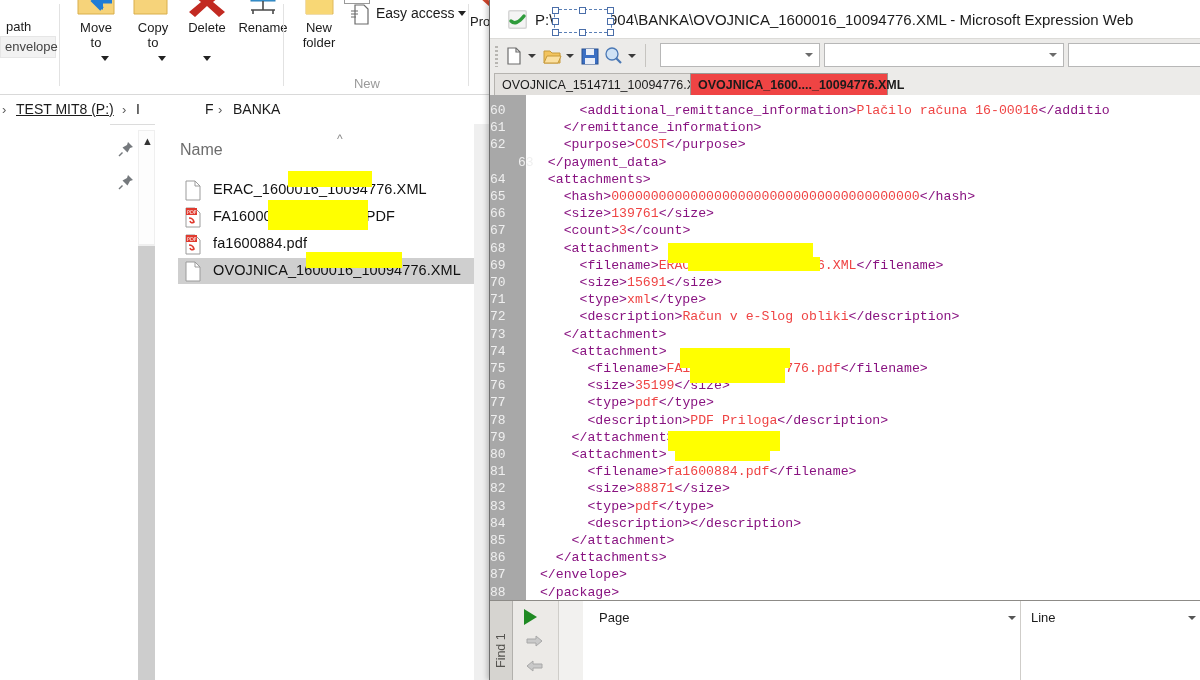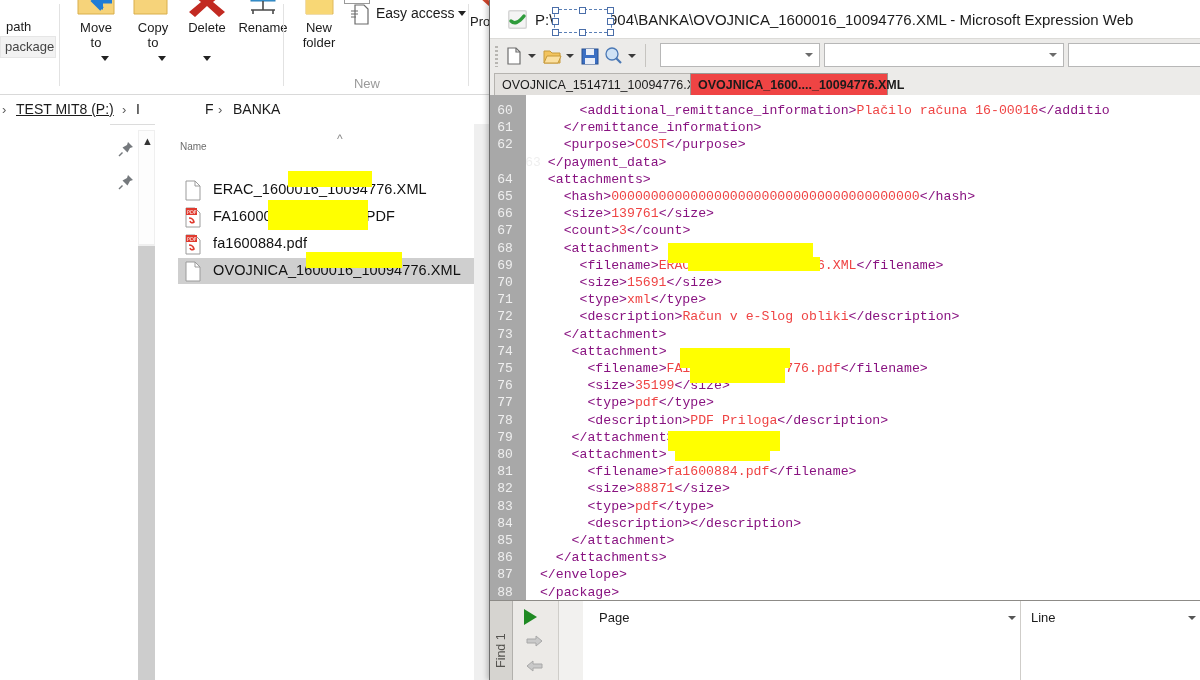--- a/index.html
+++ b/index.html
@@ -34,21 +34,21 @@
 
   
   .navpane{position:absolute;left:0;top:124px;width:110px;height:556px;background:#ffffff;}
   .pin{position:absolute;width:16px;height:16px;}
   .scroller{position:absolute;left:138px;top:130px;width:17px;height:550px;background:#f0f0f0;}
   .scroll-thumb{position:absolute;left:0;top:0;width:17px;height:115px;background:#fdfdfd;border:1px solid #efefef;box-sizing:border-box;}
   .scroll-rest{position:absolute;left:0;top:116px;width:17px;height:434px;background:#cdcdcd;}
   .scroll-up{position:absolute;left:3px;top:4px;font-size:11px;color:#333;}
 
   .listpane{position:absolute;left:155px;top:124px;width:335px;height:556px;background:#ffffff;}
-  .col-head{position:absolute;left:25px;top:17px;font-size:10px;color:#6d6d6d;}
+  .col-head{position:absolute;left:25px;top:17px;font-size:16px;color:#6d6d6d;}
   .col-sortarrow{position:absolute;left:182px;top:8px;font-size:12px;color:#8a8a8a;}
 
   .frow{position:absolute;left:23px;width:312px;height:26px;}
   .frow.selected{background:#cfcfcf;}
   .fname{position:absolute;left:35px;top:4px;font-size:14.5px;color:#111;white-space:nowrap;letter-spacing:.1px;}
   .fico{position:absolute;left:5px;top:3px;width:20px;height:21px;}
 
   .hl{position:absolute;background:#ffff00;}
 
   
@@ -75,21 +75,21 @@
   .tb-vsep{position:absolute;top:5px;width:1px;height:23px;background:#c6c4c0;}
 
   .ew-tabs{position:absolute;left:0;top:73px;width:711px;height:22px;background:#ecebe9;
            border-bottom:1px solid #9a9894;}
   .ewtab{position:absolute;top:0;height:22px;font-size:12.5px;color:#1b1b1b;line-height:22px;
          background:#e3e1de;border:1px solid #b5b3af;border-bottom:none;box-sizing:border-box;padding-left:7px;}
   .ewtab.active{background:#ef4444;font-weight:bold;border-color:#9a9894;}
 
   .ew-code{position:absolute;left:0;top:95px;width:711px;height:505px;background:#ffffff;overflow:hidden;}
   .gutter{position:absolute;left:0;top:0;width:36px;height:505px;background:#a8a8a8;}
-  .gnum{position:absolute;left:0;width:30px;text-align:center;font-family:"Liberation Mono",monospace;
+  .gnum{position:absolute;left:0;width:30px;text-align:left;font-family:"Liberation Mono",monospace;
         font-size:13px;color:#efefef;}
   .cline{position:absolute;left:42px;font-family:"Liberation Mono",monospace;font-size:13.2px;
          white-space:pre;color:#000;}
   .tag{color:#881280;}
   .txt{color:#ef4444;}
 
   .ew-findbar{position:absolute;left:0;top:600px;width:711px;height:80px;background:#f2f1ef;
               border-top:1px solid #8d8b87;}
   .find-tab{position:absolute;left:0;top:0;width:22px;height:80px;background:#d6d4d0;border-right:1px solid #b2b0ac;}
   .find-tab span{position:absolute;left:-19px;top:30px;width:60px;font-size:12.5px;color:#55534f;
@@ -106,21 +106,21 @@
 </style>
 </head>
 <body>
 
 <div id="explorer">
 
   <div class="ribbon">
 
     <div class="clipitem" style="left:6px;top:19px;">path</div>
     <div class="clipbox" style="left:0px;top:36px;width:54px;height:20px;">
-      <span style="position:absolute;left:4px;top:2px;font-size:13px;color:#444;">package</span>
+      <span style="position:absolute;left:4px;top:2px;font-size:13px;color:#444;">envelope</span>
     </div>
 
     <div class="rb-sep" style="left:59px;"></div>
 
     <div class="rb-grp" style="left:60px;width:224px;">
 
       <div class="rb-btn" style="left:5px;top:-16px;width:62px;">
         <svg class="ico" width="44" height="34" viewBox="0 0 44 34">
           <path d="M4 4 h16 l4 4 h16 v22 H4 Z" fill="#f6d37a" stroke="#d9ae4a" stroke-width="1"></path>
           <path d="M38 17 H22 M28 9 L20 17 L28 25" fill="none" stroke="#1f7cd6" stroke-width="5" stroke-linecap="butt"></path>

